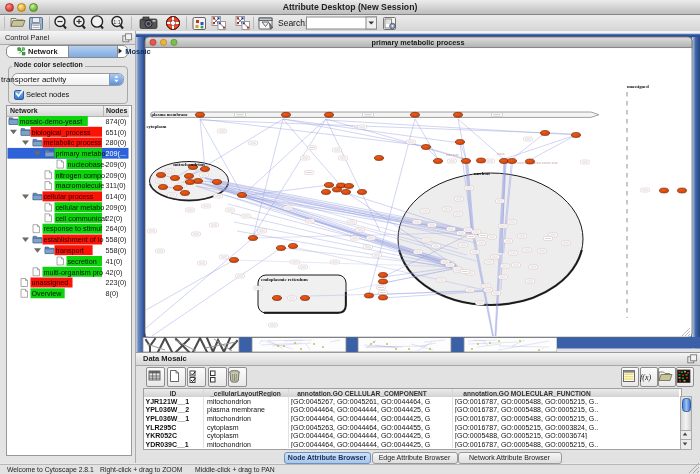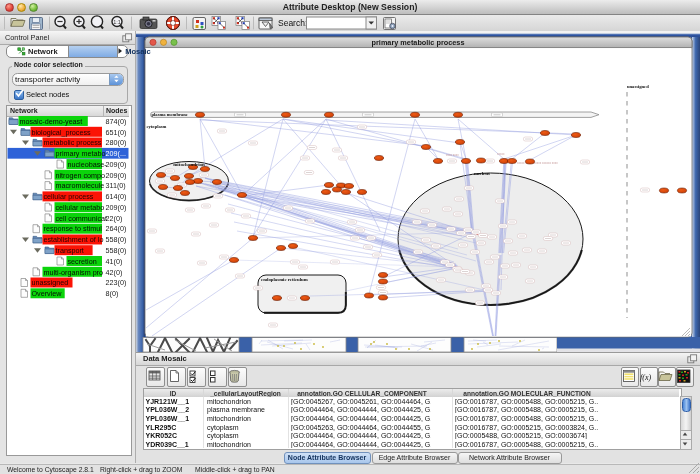--- a/index.html
+++ b/index.html
@@ -617,21 +617,21 @@
 
 <div class="abs" style="left:8px;top:66px;width:118px;height:36px;border:1px solid #a8a8a8;border-radius:4px;"></div>
 <div class="abs" style="left:12px;top:61px;background:#e4e4e4;padding:0 2px;font-size:7px;font-weight:bold;color:#222;">Node color selection</div>
 <div class="abs" style="left:12px;top:73px;width:110px;height:11px;background:linear-gradient(#ffffff,#f0f0f0);border:1px solid #9a9a9a;border-radius:5.5px;overflow:hidden;">
   <div class="abs" style="right:0;top:0;width:13px;height:11px;background:linear-gradient(#a9c9ef,#5d92d8);border-left:1px solid #7a9ac0;"></div>
 </div>
 <svg class="abs" style="left:112px;top:74px;" width="10" height="10" viewBox="0 0 10 10">
 <path d="M2.2 3.8 L4.4 1.4 L6.6 3.8 Z" fill="#fff"></path>
 <path d="M2.2 5.8 L4.4 8.2 L6.6 5.8 Z" fill="#fff"></path>
 </svg>
-<div class="abs" style="left:15px;top:74.5px;font-size:8px;color:#111;">transporter activity</div>
+<div class="abs" style="left:1px;top:74.5px;font-size:8px;color:#111;">transporter activity</div>
 <div class="abs" style="left:13.5px;top:89.5px;width:8px;height:8px;border-radius:2px;background:linear-gradient(#8ab8ec,#3a76c8);border:1px solid #2e5f9e;"></div>
 <svg class="abs" style="left:13.5px;top:87.5px;" width="11" height="11" viewBox="0 0 11 11">
     <path d="M2.5 5.5 L4.5 8 L8.5 2.5" fill="none" stroke="#fff" stroke-width="1.6" stroke-linecap="round"></path>
   </svg>
 <div class="abs" style="left:26px;top:90px;font-size:7.5px;color:#111;">Select nodes</div>
 
 <div class="abs" style="left:6px;top:105px;width:124px;height:349px;background:#fff;border:1px solid #999;"></div>
 <div class="abs" style="left:7px;top:106px;width:122px;height:9.5px;background:linear-gradient(#f2f2f2,#d8d8d8);border-bottom:1px solid #b0b0b0;"></div>
 <div class="abs" style="left:10px;top:107px;font-size:7px;font-weight:bold;color:#222;">Network</div>
 <div class="abs" style="left:106px;top:107px;font-size:7px;font-weight:bold;color:#222;">Nodes</div>

